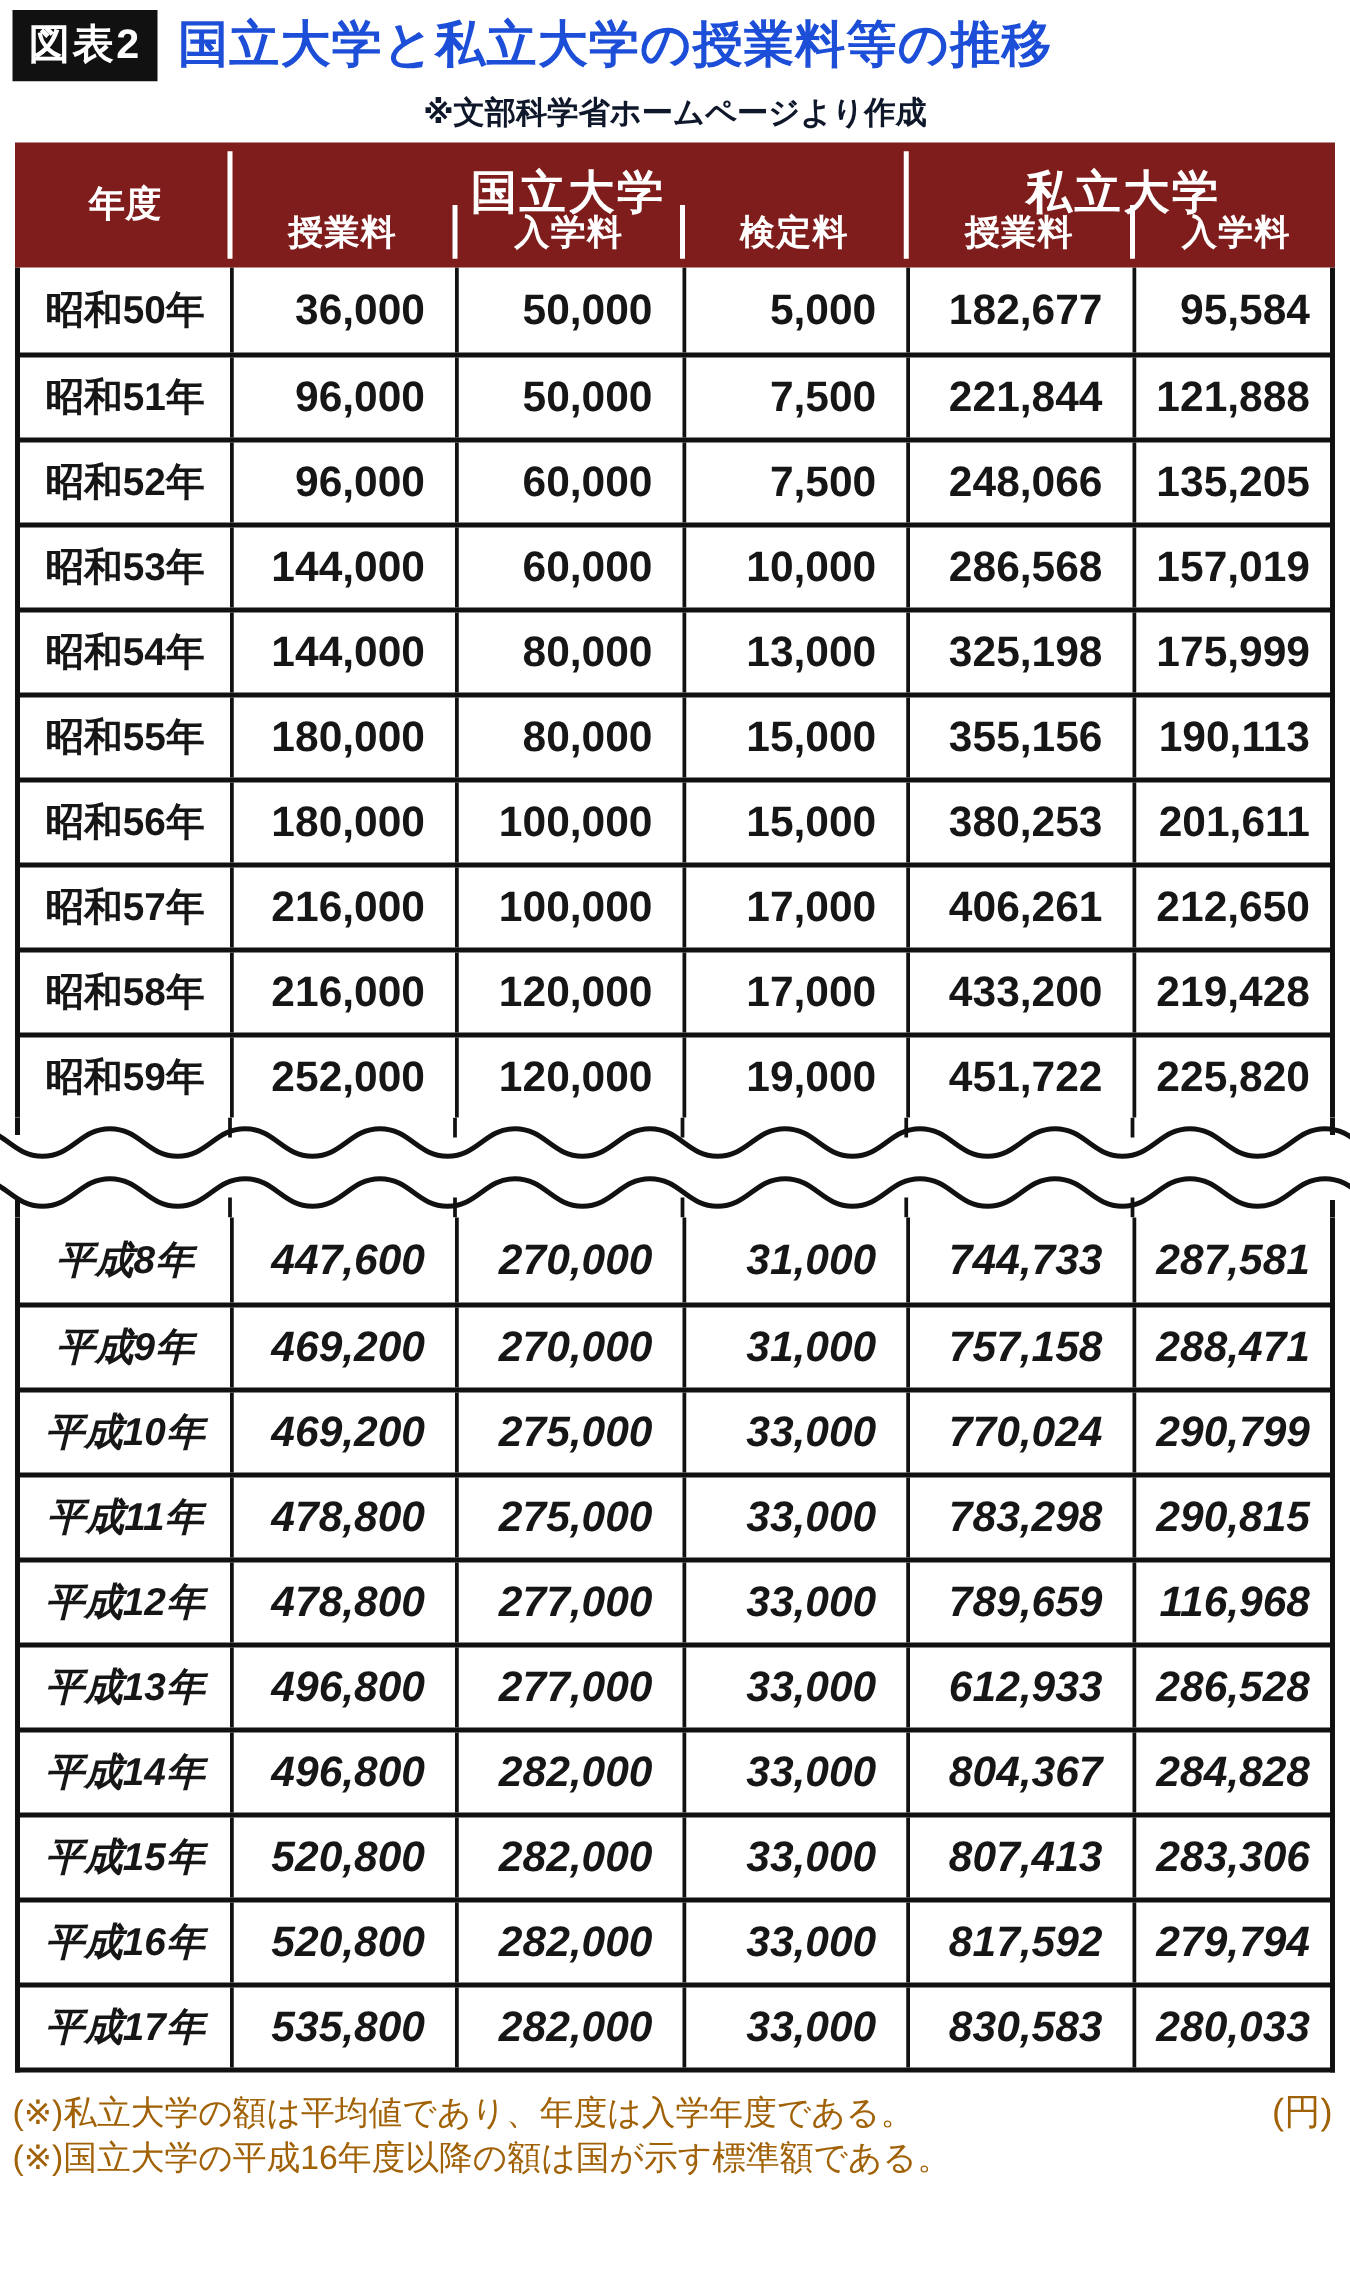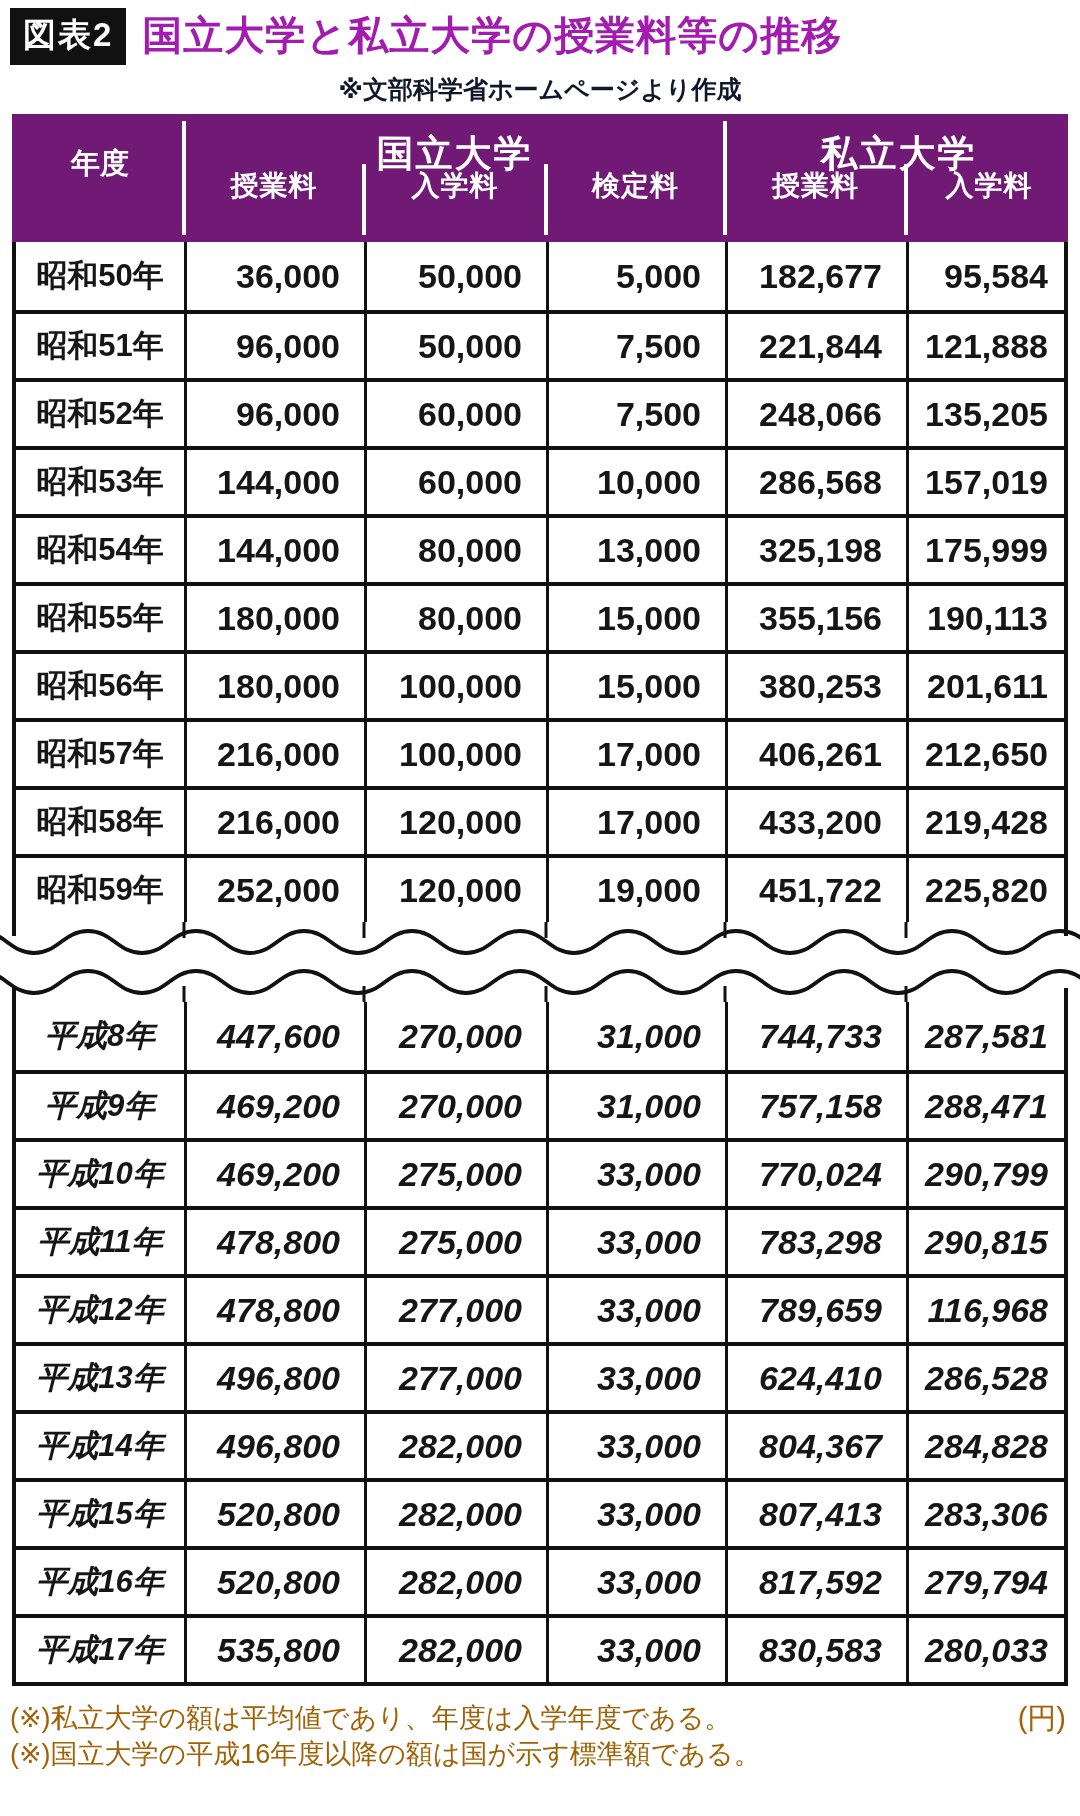--- a/index.html
+++ b/index.html
@@ -11,29 +11,29 @@
     position: relative;
     overflow: hidden;
   }
   .titlebar { display: flex; gap: 16px; padding: 8px 0 0 10px; }
   .fig-label {
     background: #111; color: #fff;
     font-size: 33px; font-weight: 700;
     padding: 5px 13px 7px; letter-spacing: 2px;
     flex: 0 0 auto;
   }
-  .main-title { font-size: 40px; font-weight: 700; letter-spacing: 1px; color: #a21caf; }
+  .main-title { font-size: 40px; font-weight: 700; letter-spacing: 1px; color: #1d4ed8; }
   .subtitle { text-align: center; font-size: 25px; font-weight: 700; margin-top: 8px; color: #0f172a; }
 
   .tbl { margin: 8px 12px 0; }
   .cols { display: grid; grid-template-columns: 168px 180px 182px 179px 181px 166px; }
 
   .thead {
-    position: relative; background: #701a75; color: #fff;
-    height: 128px; padding: 0 4px;
+    position: relative; background: #7f1d1d; color: #fff;
+    height: 100px; padding: 0 4px;
     grid-template-rows: 52px 48px;
   }
   .h-year  { grid-row: 1 / 3; grid-column: 1; display: flex; align-items: center; justify-content: center; font-size: 29px; font-weight: 700; }
   .h-group-national { grid-row: 1; grid-column: 2 / 5; }
   .h-group-private  { grid-row: 1; grid-column: 5 / 7; }
   .h-group { display: flex; align-items: center; justify-content: center; font-size: 37px; font-weight: 700; padding-top: 28px; letter-spacing: 2px; }
   .h-sub { grid-row: 2; display: flex; align-items: center; justify-content: center; font-size: 28px; font-weight: 700; padding-bottom: 8px; letter-spacing: 1px; }
   .vsep { position: absolute; width: 4px; background: #fff; }
   .vs-a { left: 170px; top: 7px;  bottom: 7px; }
   .vs-b { left: 711px; top: 7px;  bottom: 7px; }
@@ -249,21 +249,21 @@
         <div class="cell">33,000</div>
         <div class="cell">789,659</div>
         <div class="cell">116,968</div>
       </div>
 
       <div class="row cols">
         <div class="cell cell-year">平成13年</div>
         <div class="cell">496,800</div>
         <div class="cell">277,000</div>
         <div class="cell">33,000</div>
-        <div class="cell">624,410</div>
+        <div class="cell">612,933</div>
         <div class="cell">286,528</div>
       </div>
 
       <div class="row cols">
         <div class="cell cell-year">平成14年</div>
         <div class="cell">496,800</div>
         <div class="cell">282,000</div>
         <div class="cell">33,000</div>
         <div class="cell">804,367</div>
         <div class="cell">284,828</div>

